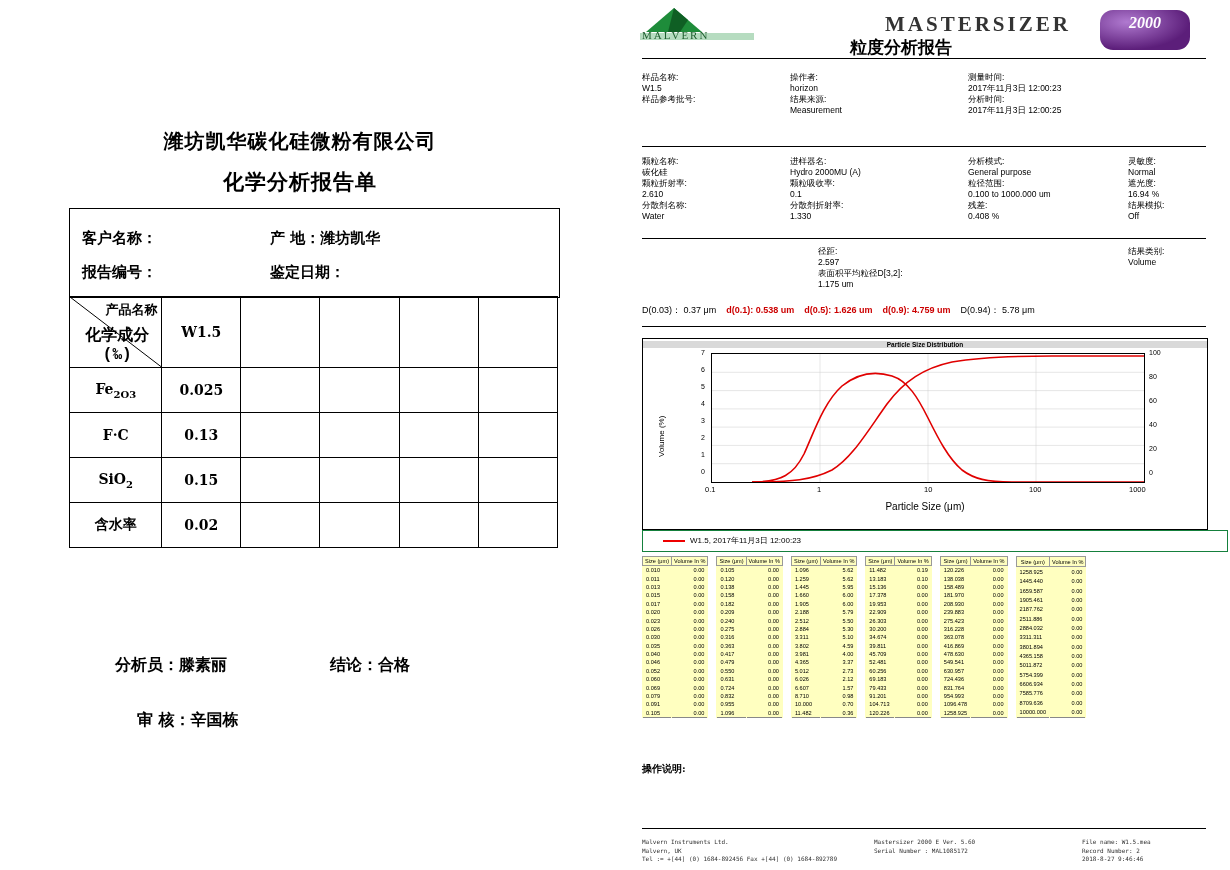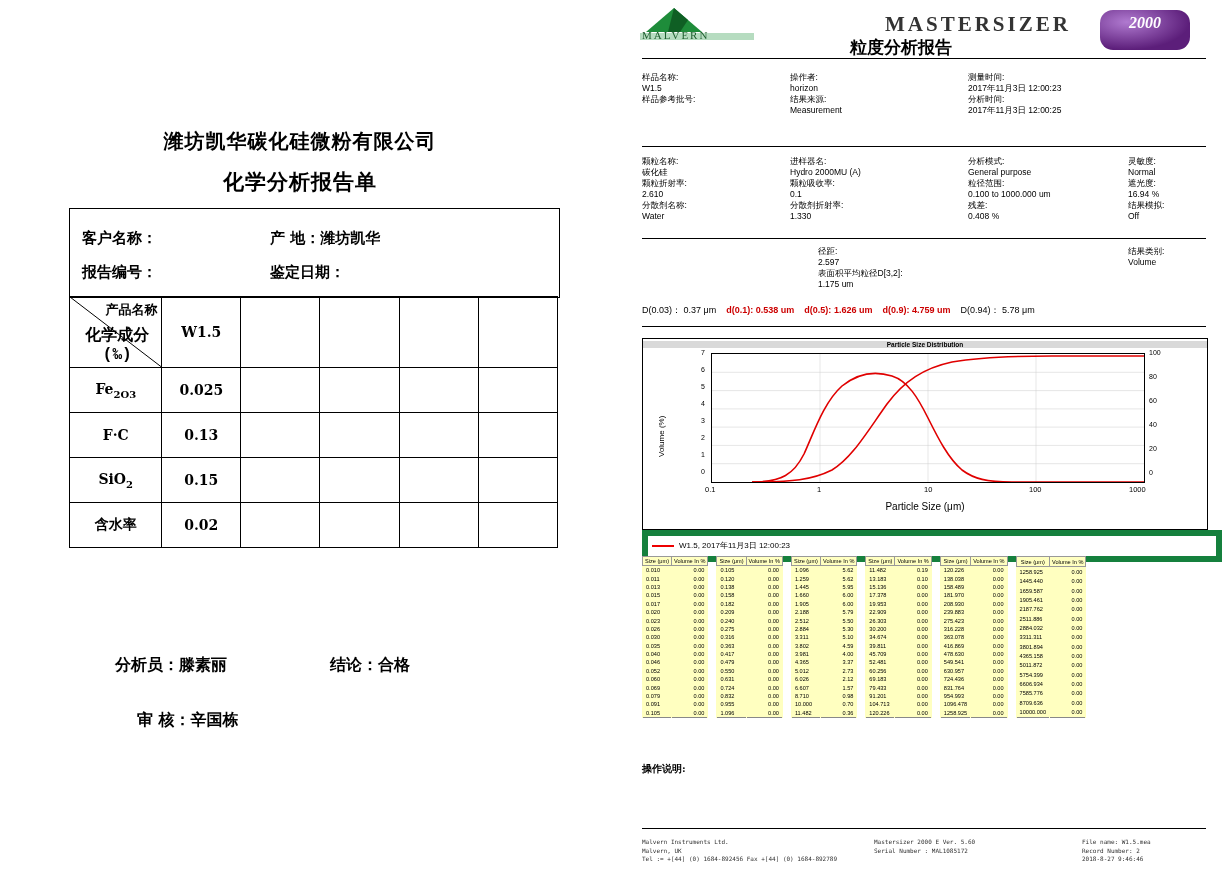--- a/index.html
+++ b/index.html
@@ -46,21 +46,21 @@
 
   
   #chartbox{position:absolute;left:42px;top:338px;width:564px;height:190px;border:1px solid #000;background:#fff;}
   #chartbox .ctitle{position:absolute;left:0;top:2px;width:100%;text-align:center;font-size:6.5px;font-weight:bold;background:#d9d9d9;}
   #plot{position:absolute;left:68px;top:14px;width:432px;height:128px;border:1px solid #000;}
   .ytick{position:absolute;right:502px;font-size:7px;}
   #chartbox .ylab{position:absolute;left:14px;top:52px;font-size:8px;transform:rotate(-90deg);transform-origin:left top;white-space:nowrap;}
   #chartbox .y2lab{position:absolute;left:506px;font-size:7px;}
   #chartbox .xlab{position:absolute;left:0;top:162px;width:100%;text-align:center;font-size:10px;}
   .xtick{position:absolute;top:146px;font-size:7.5px;}
-  #legend{position:absolute;left:42px;top:530px;width:564px;height:20px;border:6px solid #15803d;font-size:8px;padding-left:4px;line-height:20px;}
+  #legend{position:absolute;left:42px;top:530px;width:564px;height:20px;border:1px solid #15803d;font-size:8px;padding-left:20px;line-height:20px;}
   #legend .dash{display:inline-block;width:22px;height:2px;background:#e00;vertical-align:middle;margin-right:5px;}
 
   
   #tables{position:absolute;left:42px;top:556px;display:flex;gap:8px;}
   table.dt{border-collapse:collapse;background:#ffffc0;border:1px solid #888;}
   table.dt th{font-size:5.6px;font-weight:normal;border:1px solid #999;background:#ffffc0;padding:0 2px;height:8px;white-space:nowrap;}
   table.dt td{font-size:5.6px;border-left:1px solid #ffffc0;border-right:1px solid #ffffc0;padding:0 3px;height:8.4px;white-space:nowrap;}
   table.dt td.a{text-align:left;}
   table.dt td.b{text-align:right;}
 

